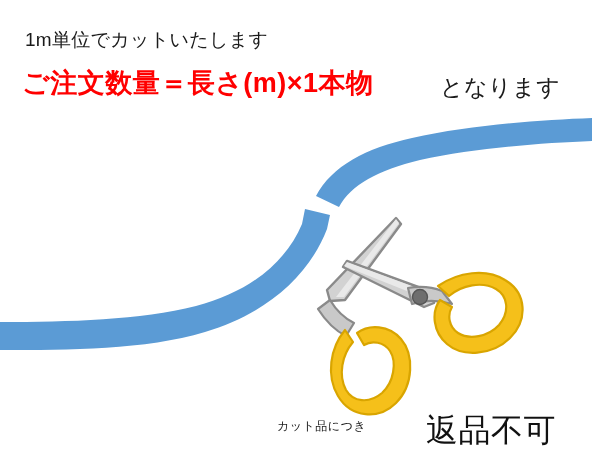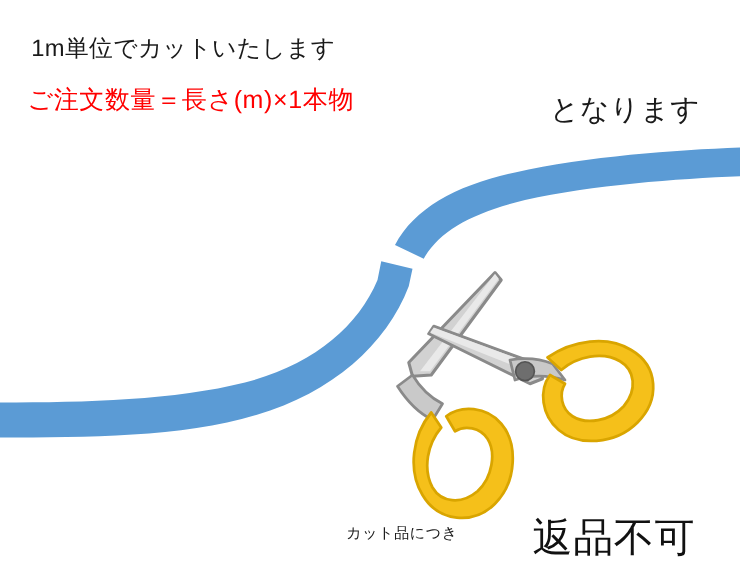--- a/index.html
+++ b/index.html
@@ -25,22 +25,22 @@
   #line-cut-unit {
     left: 25px;
     top: 30px;
     font-size: 19px;
     color: #1a1a1a;
     letter-spacing: 0.3px;
   }
   #line-order-formula {
     left: 22px;
     top: 70px;
-    font-size: 20px;
-    font-weight: normal;
+    font-size: 27px;
+    font-weight: bold;
     color: #FF0000;
     letter-spacing: 0.5px;
   }
   #line-order-suffix {
     left: 440px;
     top: 76px;
     font-size: 23px;
     font-weight: normal;
     color: #1a1a1a;
     letter-spacing: 0.5px;

